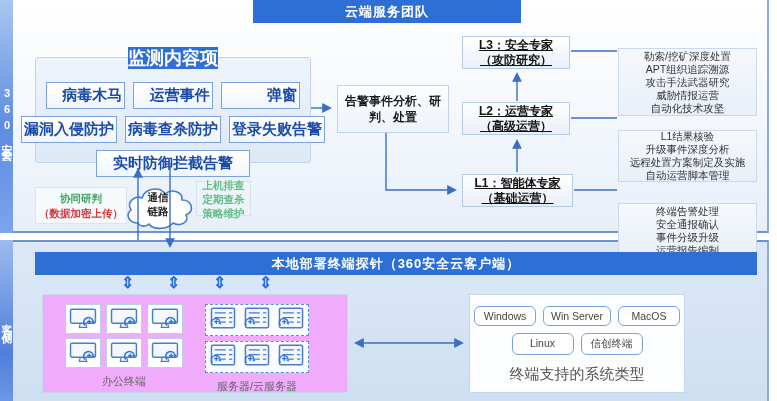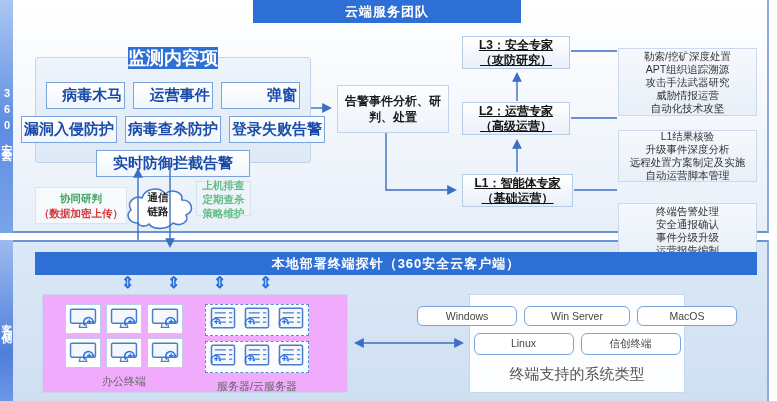--- a/index.html
+++ b/index.html
@@ -88,21 +88,21 @@
   .dashed-row{border:1px dashed #5d8bd0;padding:1px 2px;display:flex;gap:4px;background:#fbfcfe;}
   .server-rows{display:flex;flex-direction:column;gap:5px;}
   .term-label{margin-top:6px;font-size:11px;color:#666;}
 
   
   .os-box{left:469px;top:294px;width:216px;height:99px;box-sizing:border-box;
     background:#fcfdff;border:1px solid #c6d6ec;display:flex;flex-direction:column;
     align-items:center;justify-content:center;gap:7px;padding-top:2px;}
   .os-row{display:flex;gap:7px;justify-content:center;}
   .os-btn{border:1px solid #7aa3db;border-radius:6px;background:#fff;color:#444;
-    font-size:10.5px;padding:3px 26px;min-width:46px;text-align:center;white-space:nowrap;}
+    font-size:10.5px;padding:3px 7px;min-width:46px;text-align:center;white-space:nowrap;}
   .os-caption{font-size:15px;color:#555;margin-top:3px;}
 
   
   .updown{top:274px;color:#2e6fd6;font-size:16px;font-weight:bold;line-height:18px;}
 
   
   .overlay{left:0;top:0;pointer-events:none;z-index:5;}
 </style>
 </head>
 <body>

